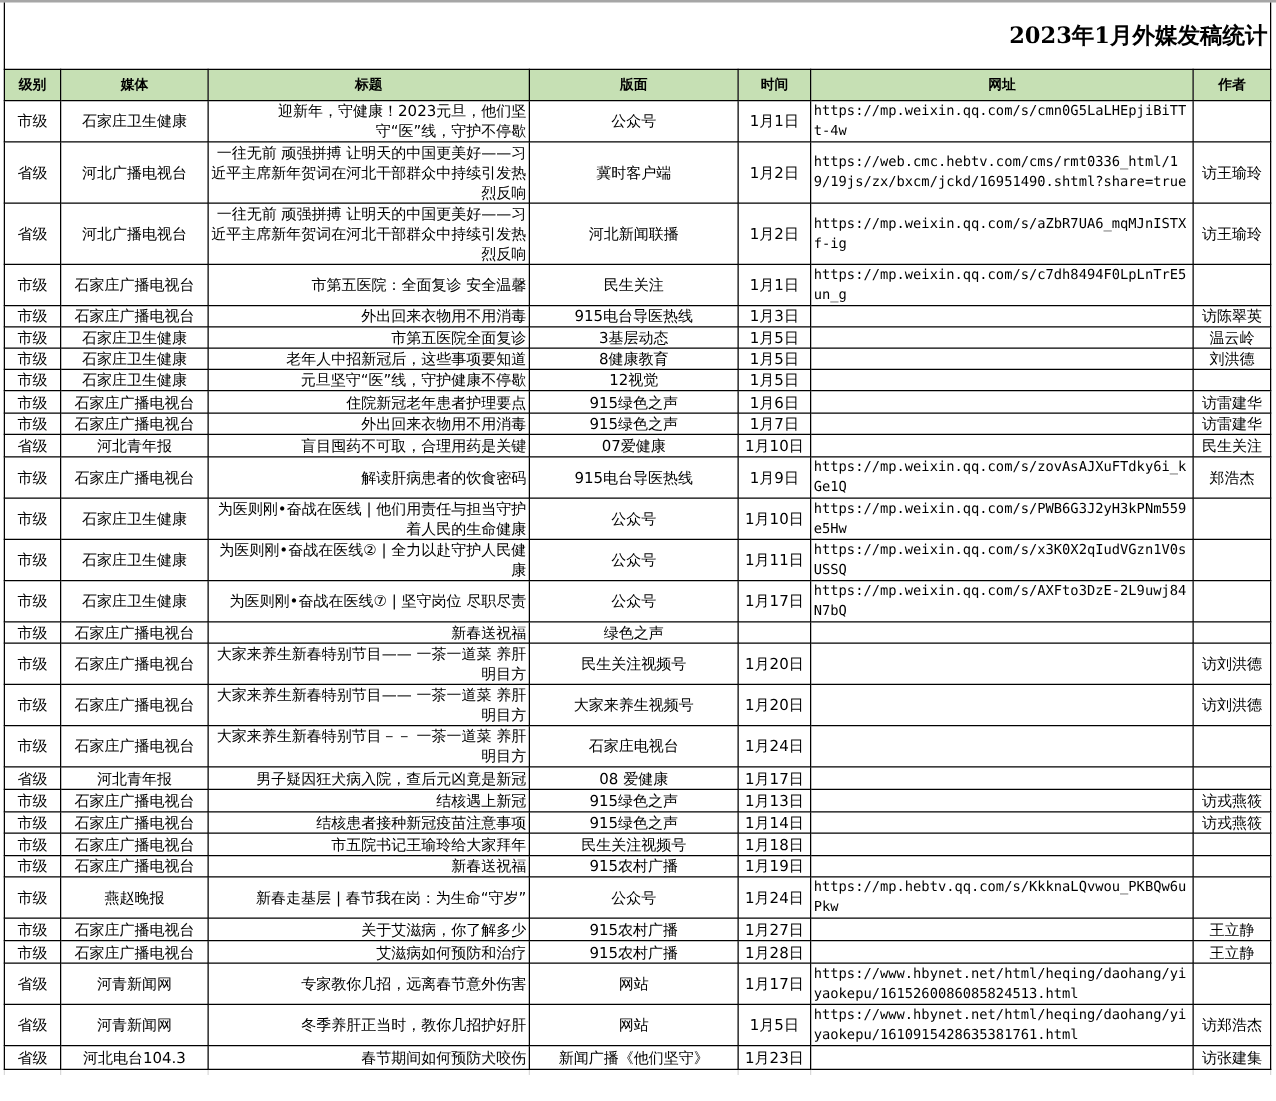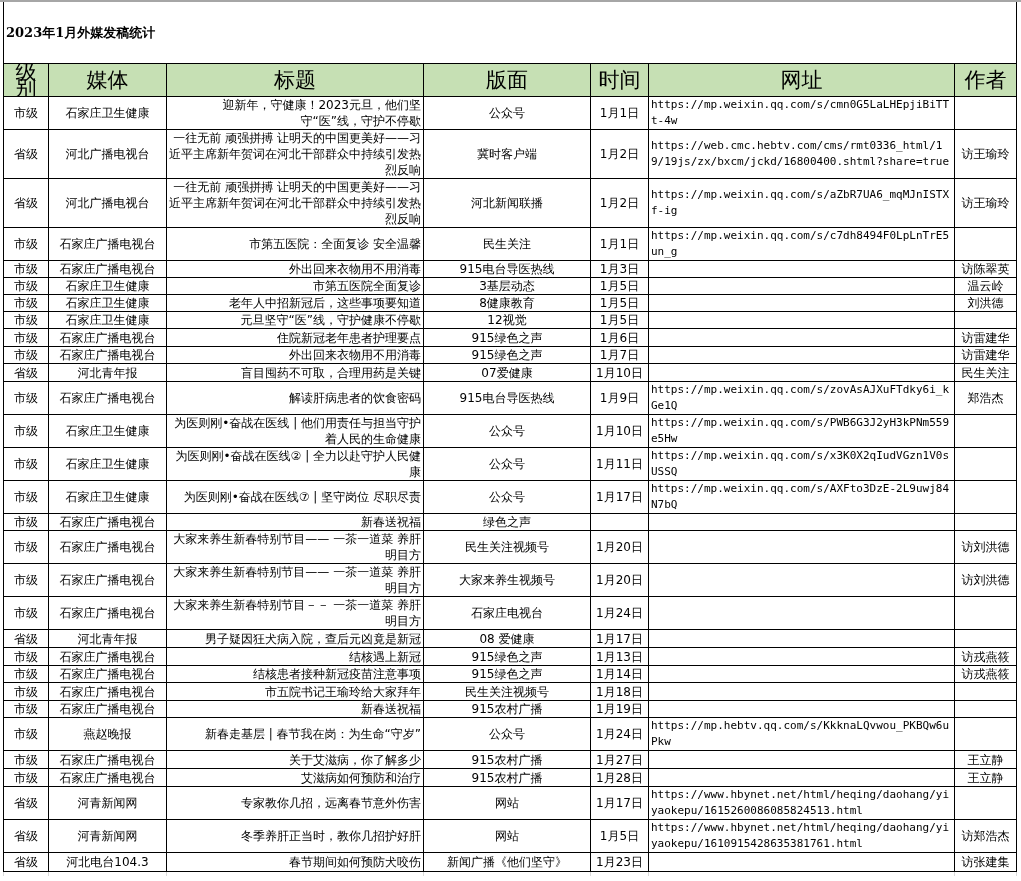--- a/index.html
+++ b/index.html
@@ -1,23 +1,23 @@
 <!DOCTYPE html>
 <html><head>
 <meta charset="utf-8">
 <style>
   html, body { margin: 0; padding: 0; background: #ffffff; }
   body { width: 1021px; height: 881px; overflow: hidden; position: relative;
          font-family: "DejaVu Sans", "Liberation Sans", sans-serif; color: #000; }
   .topline { position: absolute; left: 0; top: 0; width: 1021px; height: 2px; background: #a6a6a6; }
   table { position: absolute; left: 3px; top: 2px; border-collapse: collapse; table-layout: fixed; }
   td, th { border: 1px solid #000; padding: 0 2px; overflow: hidden; vertical-align: middle; line-height: 16px; }
-  .title-cell { height: 61px; text-align: left; font-family: "DejaVu Serif", "Liberation Serif", serif;
-                font-weight: bold; font-size: 13px; border-top: none; }
-  th { background: #c6e0b4; font-family: "DejaVu Sans", sans-serif; font-weight: normal; font-size: 21px;
+  .title-cell { height: 53px; text-align: right; font-family: "DejaVu Serif", "Liberation Serif", serif;
+                font-weight: bold; font-size: 18px; border-top: none; }
+  th { background: #c6e0b4; font-family: "DejaVu Sans", sans-serif; font-weight: bold; font-size: 11px;
        height: 24px; text-align: center; }
   td { font-size: 12px; }
   td.c { text-align: center; }
   td.url { font-family: "DejaVu Sans Mono", "Liberation Mono", monospace; font-size: 11px; text-align: left;
            word-break: break-all; line-height: 16px; }
   td.url.left { text-align: left; margin-left: 10px; }
   td.title { text-align: right; line-height: 16px; margin-left: 6px; }
   .tail td { border-left: 1px solid #d9d9d9; border-right: 1px solid #d9d9d9; border-bottom: none; border-top: 1px solid #000; height: 4px; }
 </style>
 </head>
@@ -58,21 +58,21 @@
         <td class="c">1月1日</td>
         <td class="url">https://mp.weixin.qq.com/s/cmn0G5LaLHEpjiBiTTt-4w</td>
         <td class="c"></td>
       </tr>
       <tr style="height: 49px;">
         <td class="c">省级</td>
         <td class="c">河北广播电视台</td>
         <td class="title">一往无前 顽强拼搏 让明天的中国更美好——习近平主席新年贺词在河北干部群众中持续引发热烈反响</td>
         <td class="c">冀时客户端</td>
         <td class="c">1月2日</td>
-        <td class="url">https://web.cmc.hebtv.com/cms/rmt0336_html/19/19js/zx/bxcm/jckd/16800400.shtml?share=true</td>
+        <td class="url">https://web.cmc.hebtv.com/cms/rmt0336_html/19/19js/zx/bxcm/jckd/16951490.shtml?share=true</td>
         <td class="c">访王瑜玲</td>
       </tr>
       <tr style="height: 49px;">
         <td class="c">省级</td>
         <td class="c">河北广播电视台</td>
         <td class="title">一往无前 顽强拼搏 让明天的中国更美好——习近平主席新年贺词在河北干部群众中持续引发热烈反响</td>
         <td class="c">河北新闻联播</td>
         <td class="c">1月2日</td>
         <td class="url">https://mp.weixin.qq.com/s/aZbR7UA6_mqMJnISTXf-ig</td>
         <td class="c">访王瑜玲</td>

